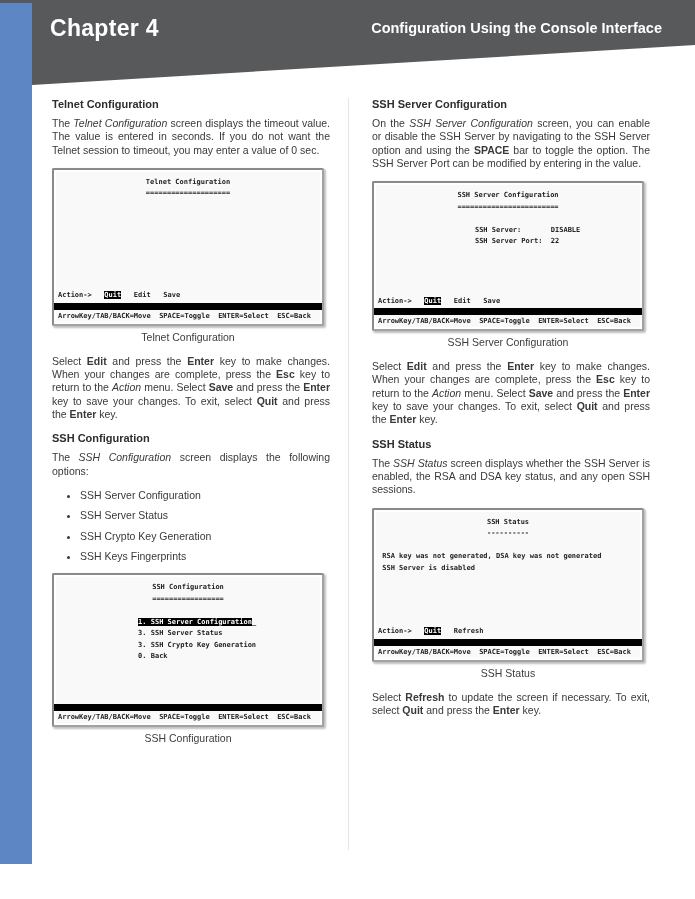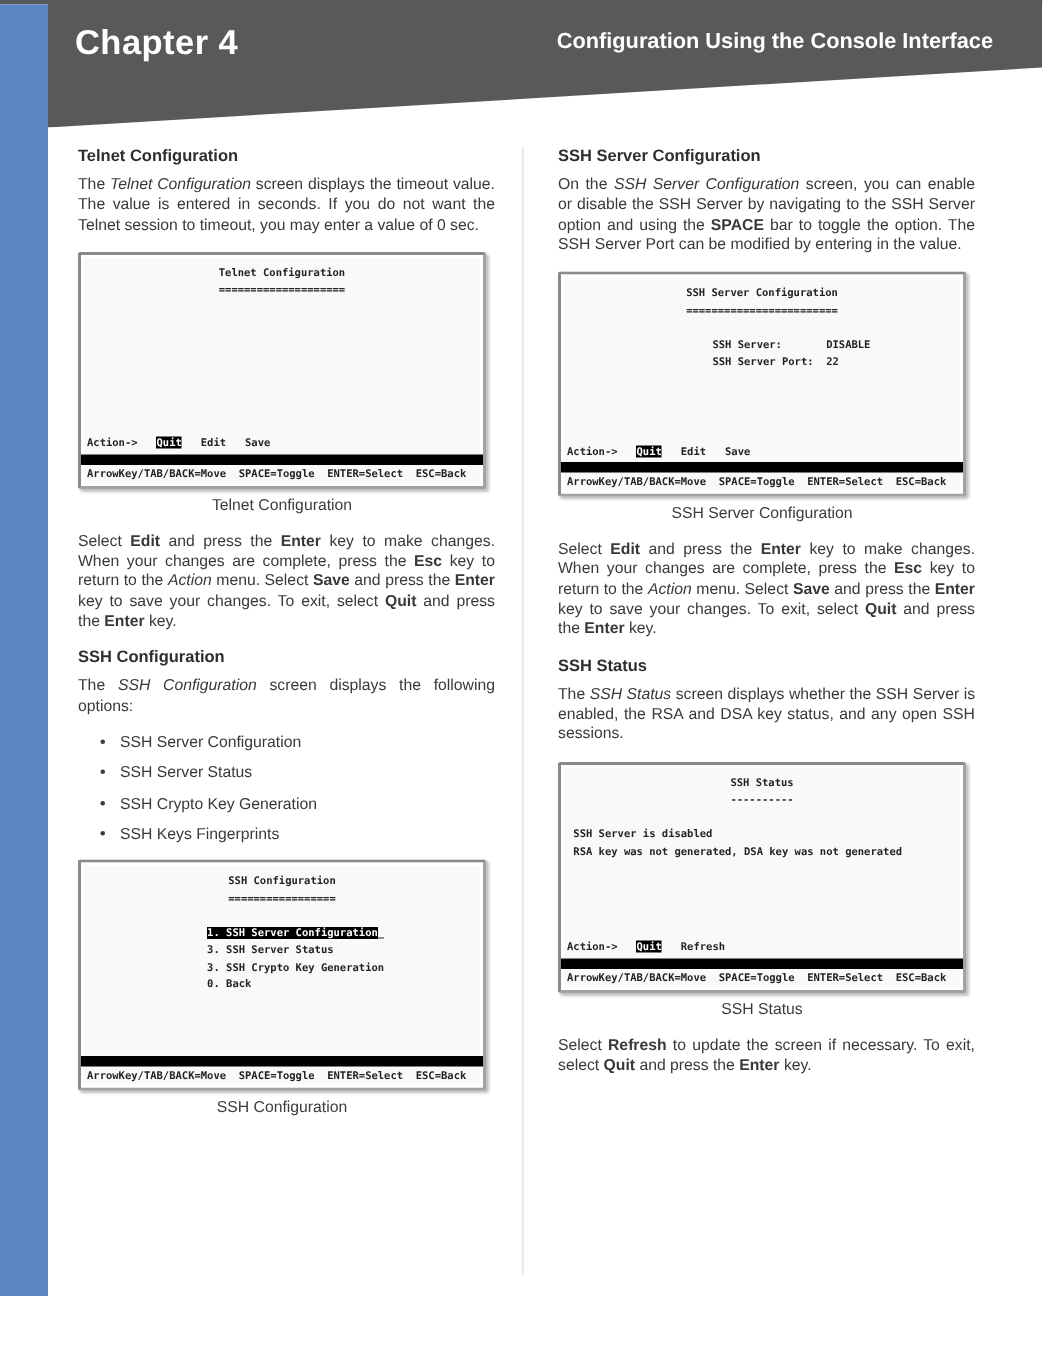--- a/index.html
+++ b/index.html
@@ -122,22 +122,22 @@
     <div class="para"><span>Select </span><span style="font-weight: bold;">Edit</span><span> and press the </span><span style="font-weight: bold;">Enter</span><span> key to make changes. When your changes are complete, press the </span><span style="font-weight: bold;">Esc</span><span> key to return to the </span><span style="font-style: italic;">Action</span><span> menu. Select </span><span style="font-weight: bold;">Save</span><span> and press the </span><span style="font-weight: bold;">Enter</span><span> key to save your changes. To exit, select </span><span style="font-weight: bold;">Quit</span><span> and press the </span><span style="font-weight: bold;">Enter</span><span> key.</span></div>
 
     <div class="shead">SSH Status</div>
     <div class="para"><span>The </span><span style="font-style: italic;">SSH Status</span><span> screen displays whether the SSH Server is enabled, the RSA and DSA key status, and any open SSH sessions.</span></div>
 
     <div class="term mt8" style="height:150px">
       <div class="term-body">
           <div class="tline c"><span>SSH Status</span></div>
           <div class="tline c"><span>----------</span></div>
           <div class="tline"><span> </span></div>
+          <div class="tline"><span> RSA key was not generated, DSA key was not generated</span></div>
           <div class="tline"><span> SSH Server is disabled</span></div>
-          <div class="tline"><span> RSA key was not generated, DSA key was not generated</span></div>
         </div>
       <div class="term-foot">
           <div class="tline"><span>Action-&gt;   </span><span class="inv">Quit</span><span>   Refresh</span></div>
         <div class="term-bar"></div>
         <div class="term-keybar">ArrowKey/TAB/BACK=Move  SPACE=Toggle  ENTER=Select  ESC=Back</div>
       </div>
     </div>
     <div class="caption">SSH Status</div>
 
     <div class="para"><span>Select </span><span style="font-weight: bold;">Refresh</span><span> to update the screen if necessary. To exit, select </span><span style="font-weight: bold;">Quit</span><span> and press the </span><span style="font-weight: bold;">Enter</span><span> key.</span></div>

